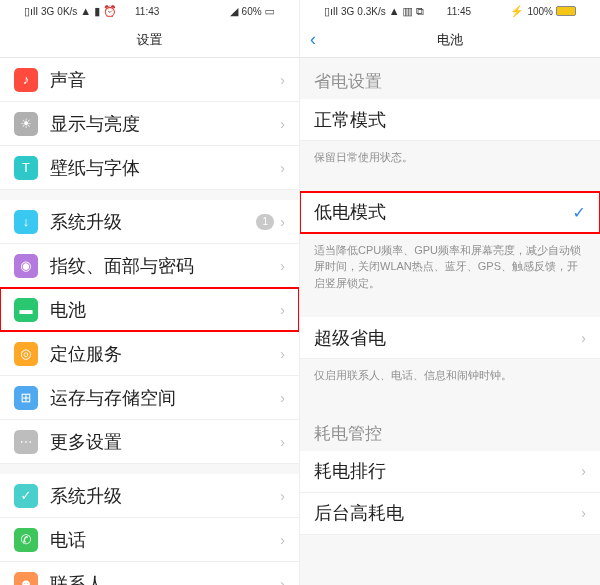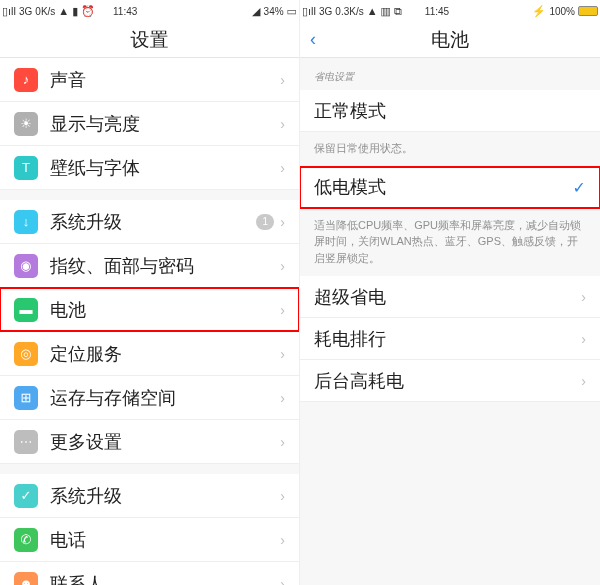--- a/index.html
+++ b/index.html
@@ -18,21 +18,21 @@
       display: flex;
       flex-direction: column;
       overflow: hidden;
     }
     .screen-left { border-right: 1px solid #eee; }
     .statusbar {
       height: 22px;
       display: flex;
       align-items: center;
       justify-content: space-between;
-      padding: 0 2px;
+      padding: 0 24px;
       background: #fff;
       font-size: 10px;
       color: #333;
     }
     .statusbar .sb-left, .statusbar .sb-right {
       display: flex;
       align-items: center;
       gap: 3px;
     }
     .statusbar .icon-glyph { font-size: 11px; line-height: 1; }
@@ -45,34 +45,33 @@
       justify-content: center;
       position: relative;
     }
     .titlebar .back {
       position: absolute;
       left: 10px;
       font-size: 18px;
       color: #2a84e9;
     }
     .titlebar .title {
-      font-size: 19px;
+      font-size: 13px;
       color: #222;
       font-weight: 500;
     }
     .content {
       flex: 1;
       overflow-y: hidden;
       background: #f7f7f7;
     }
     .section-label {
-      font-size: 10px;
+      font-size: 17px;
       color: #909090;
       padding: 12px 14px 6px 14px;
-      font-style: italic;
     }
     .row {
       background: #fff;
       display: flex;
       align-items: center;
       padding: 0 14px;
       height: 42px;
       border-bottom: 1px solid #eee;
       position: relative;
     }
@@ -111,21 +110,21 @@
       padding: 0 5px;
       margin-right: 6px;
     }
     .row .check {
       color: #2a84e9;
       font-size: 16px;
     }
     .desc {
       font-size: 11px;
       color: #909090;
-      padding: 8px 14px 10px 14px;
+      padding: 8px 14px 26px 14px;
       line-height: 1.5;
       background: #f7f7f7;
     }
     .gap {
       height: 10px;
       background: #f7f7f7;
     }
     .redbox {
       position: absolute;
       border: 2px solid #f00;
@@ -154,21 +153,21 @@
       <span class="icon-glyph">▯ıll</span>
       <span>3G</span>
       <span>0K/s</span>
       <span class="icon-glyph">▲</span>
       <span class="icon-glyph">▮</span>
       <span class="icon-glyph">⏰</span>
       <span style="margin-left:15px;">11:43</span>
     </div>
     <div class="sb-right">
       <span class="icon-glyph">◢</span>
-      <span>34%</span>
+      <span>60%</span>
       <span class="icon-glyph" style="color:#555;">▭</span>
     </div>
   </div>
 
   <div class="titlebar">
     <span class="title">设置</span>
   </div>
 
   <div class="content">
 
@@ -280,21 +279,23 @@
       <span class="label">低电模式</span>
       <span class="check">✓</span>
       <div class="redbox" style="left:-1px;top:-1px;right:-1px;bottom:-1px;"></div>
     </div>
     <div class="desc">适当降低CPU频率、GPU频率和屏幕亮度，减少自动锁屏时间，关闭WLAN热点、蓝牙、GPS、触感反馈，开启竖屏锁定。</div>
 
     <div class="row">
       <span class="label">超级省电</span>
       <span class="chevron">›</span>
     </div>
-
+    <div class="desc">仅启用联系人、电话、信息和闹钟时钟。</div>
+
+    <div class="section-label">耗电管控</div>
 
     <div class="row">
       <span class="label">耗电排行</span>
       <span class="chevron">›</span>
     </div>
     <div class="row">
       <span class="label">后台高耗电</span>
       <span class="chevron">›</span>
     </div>
   </div>

